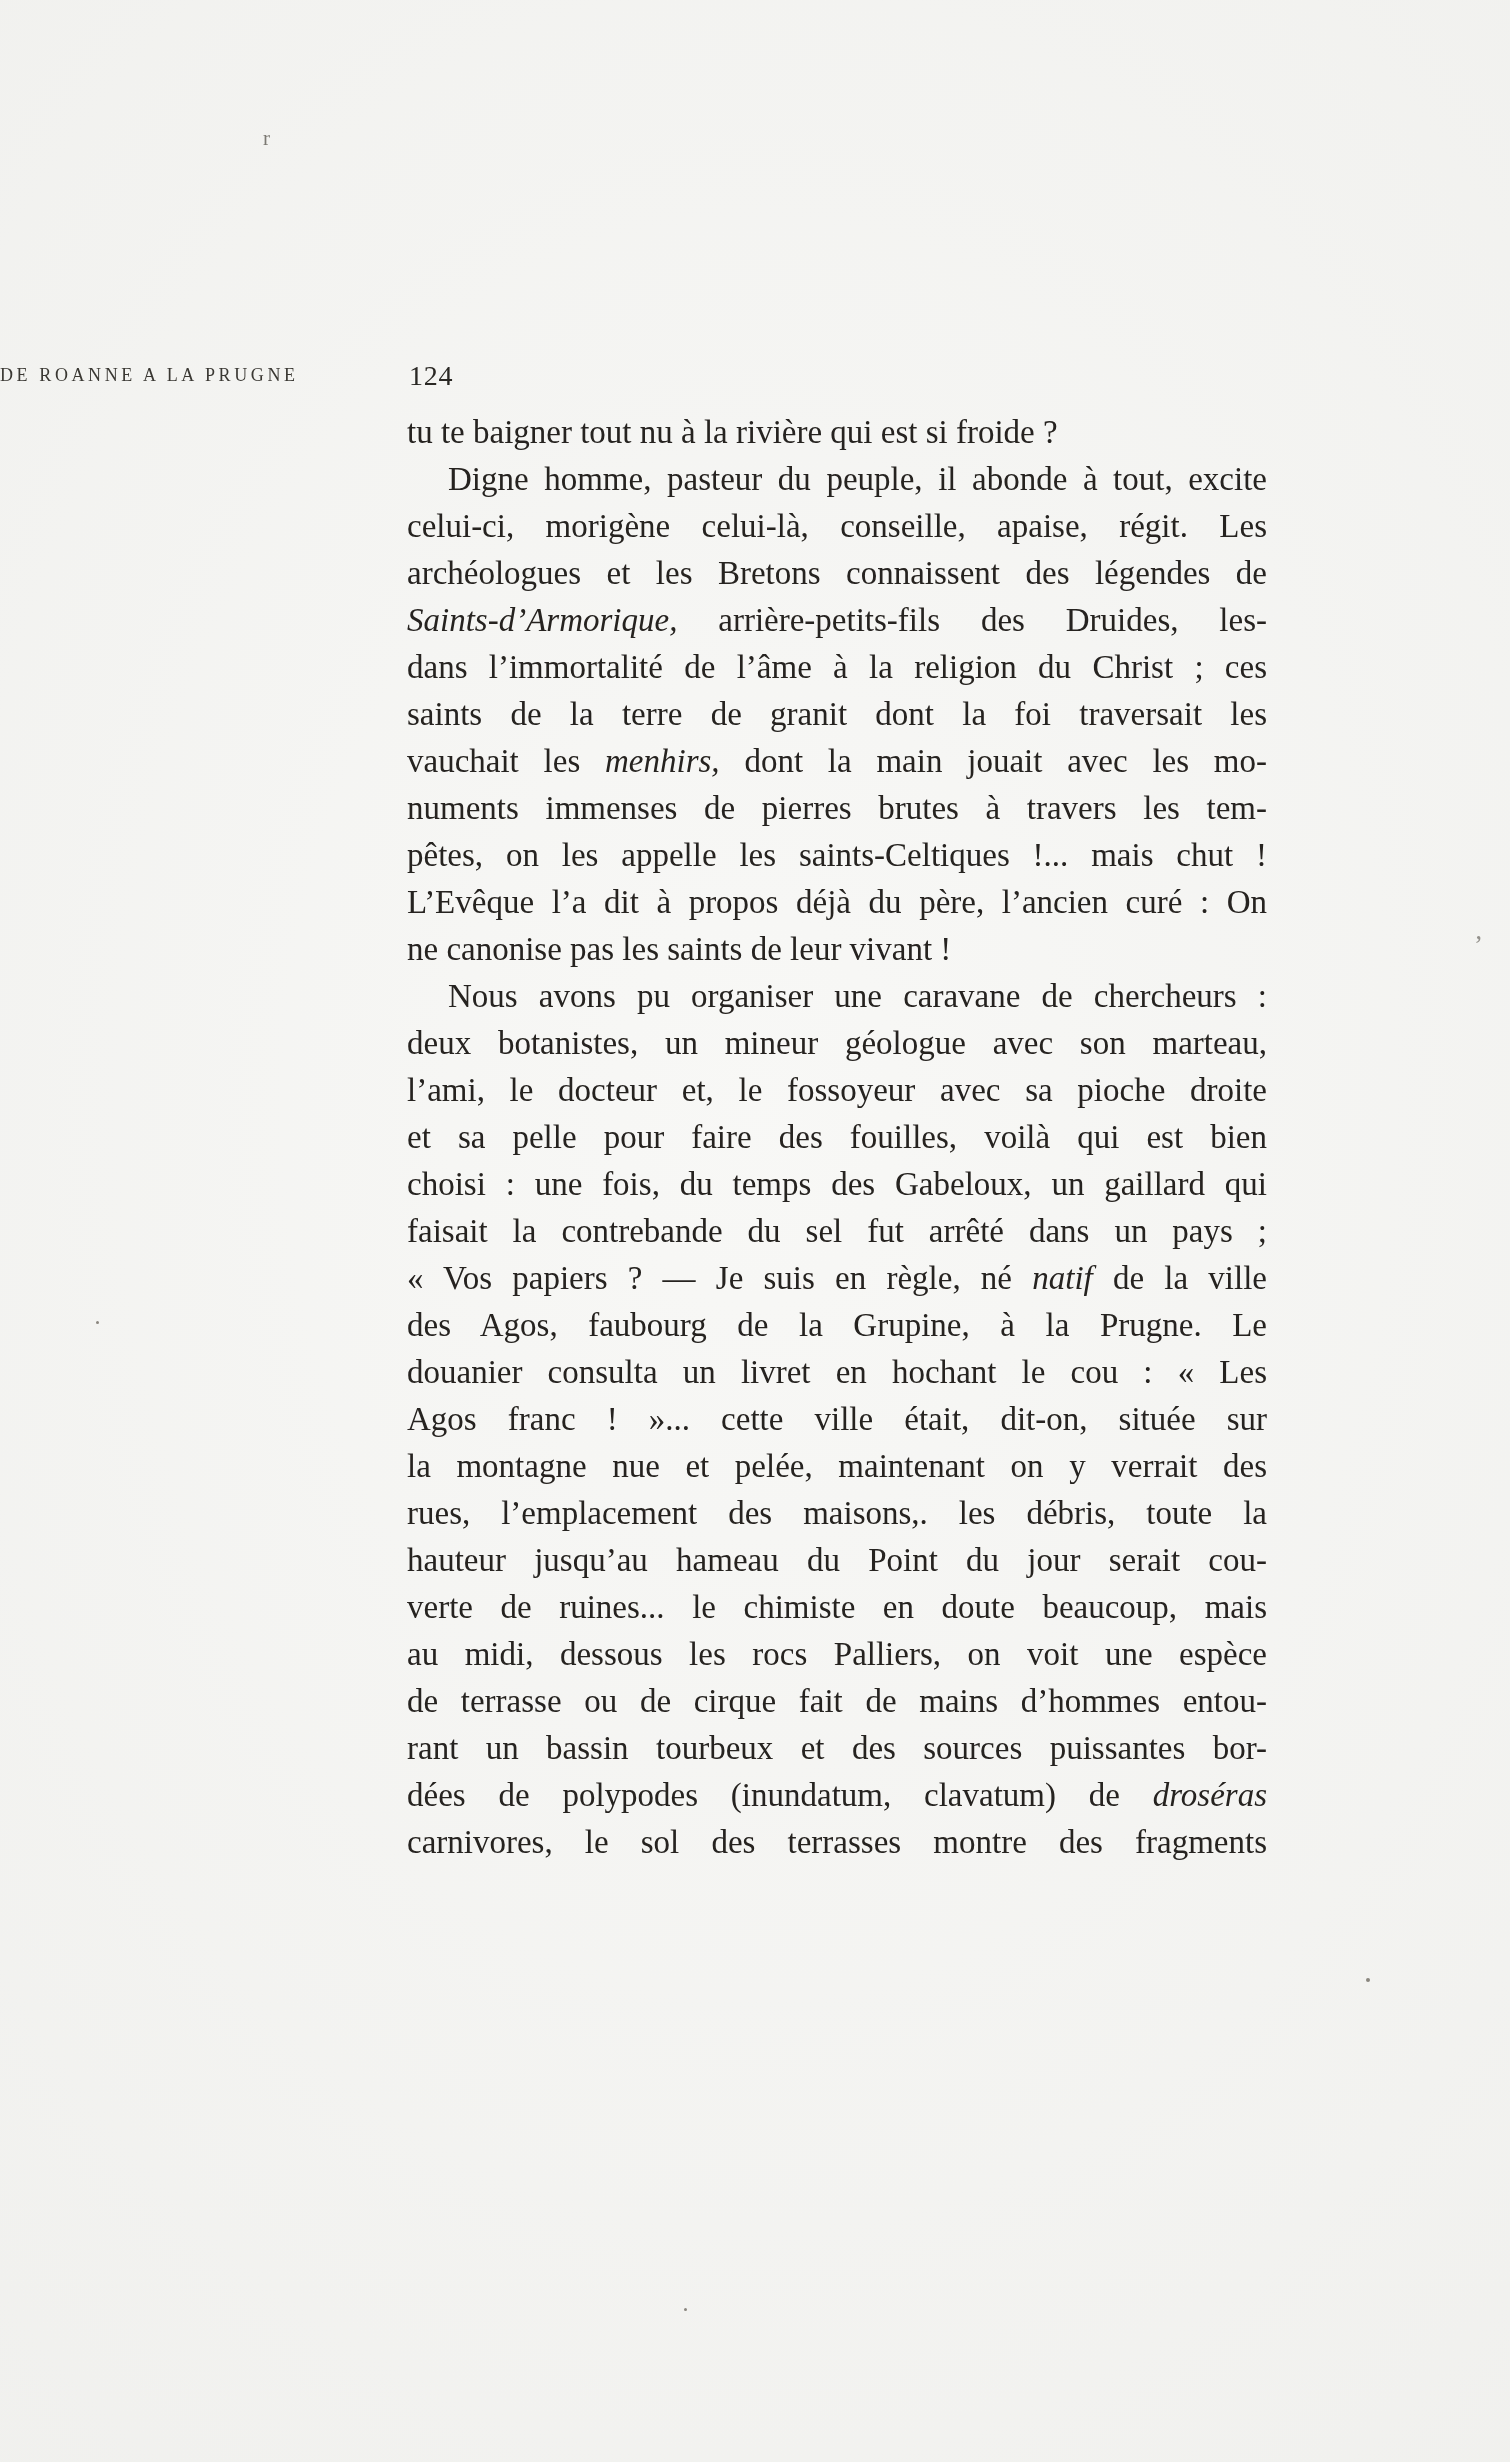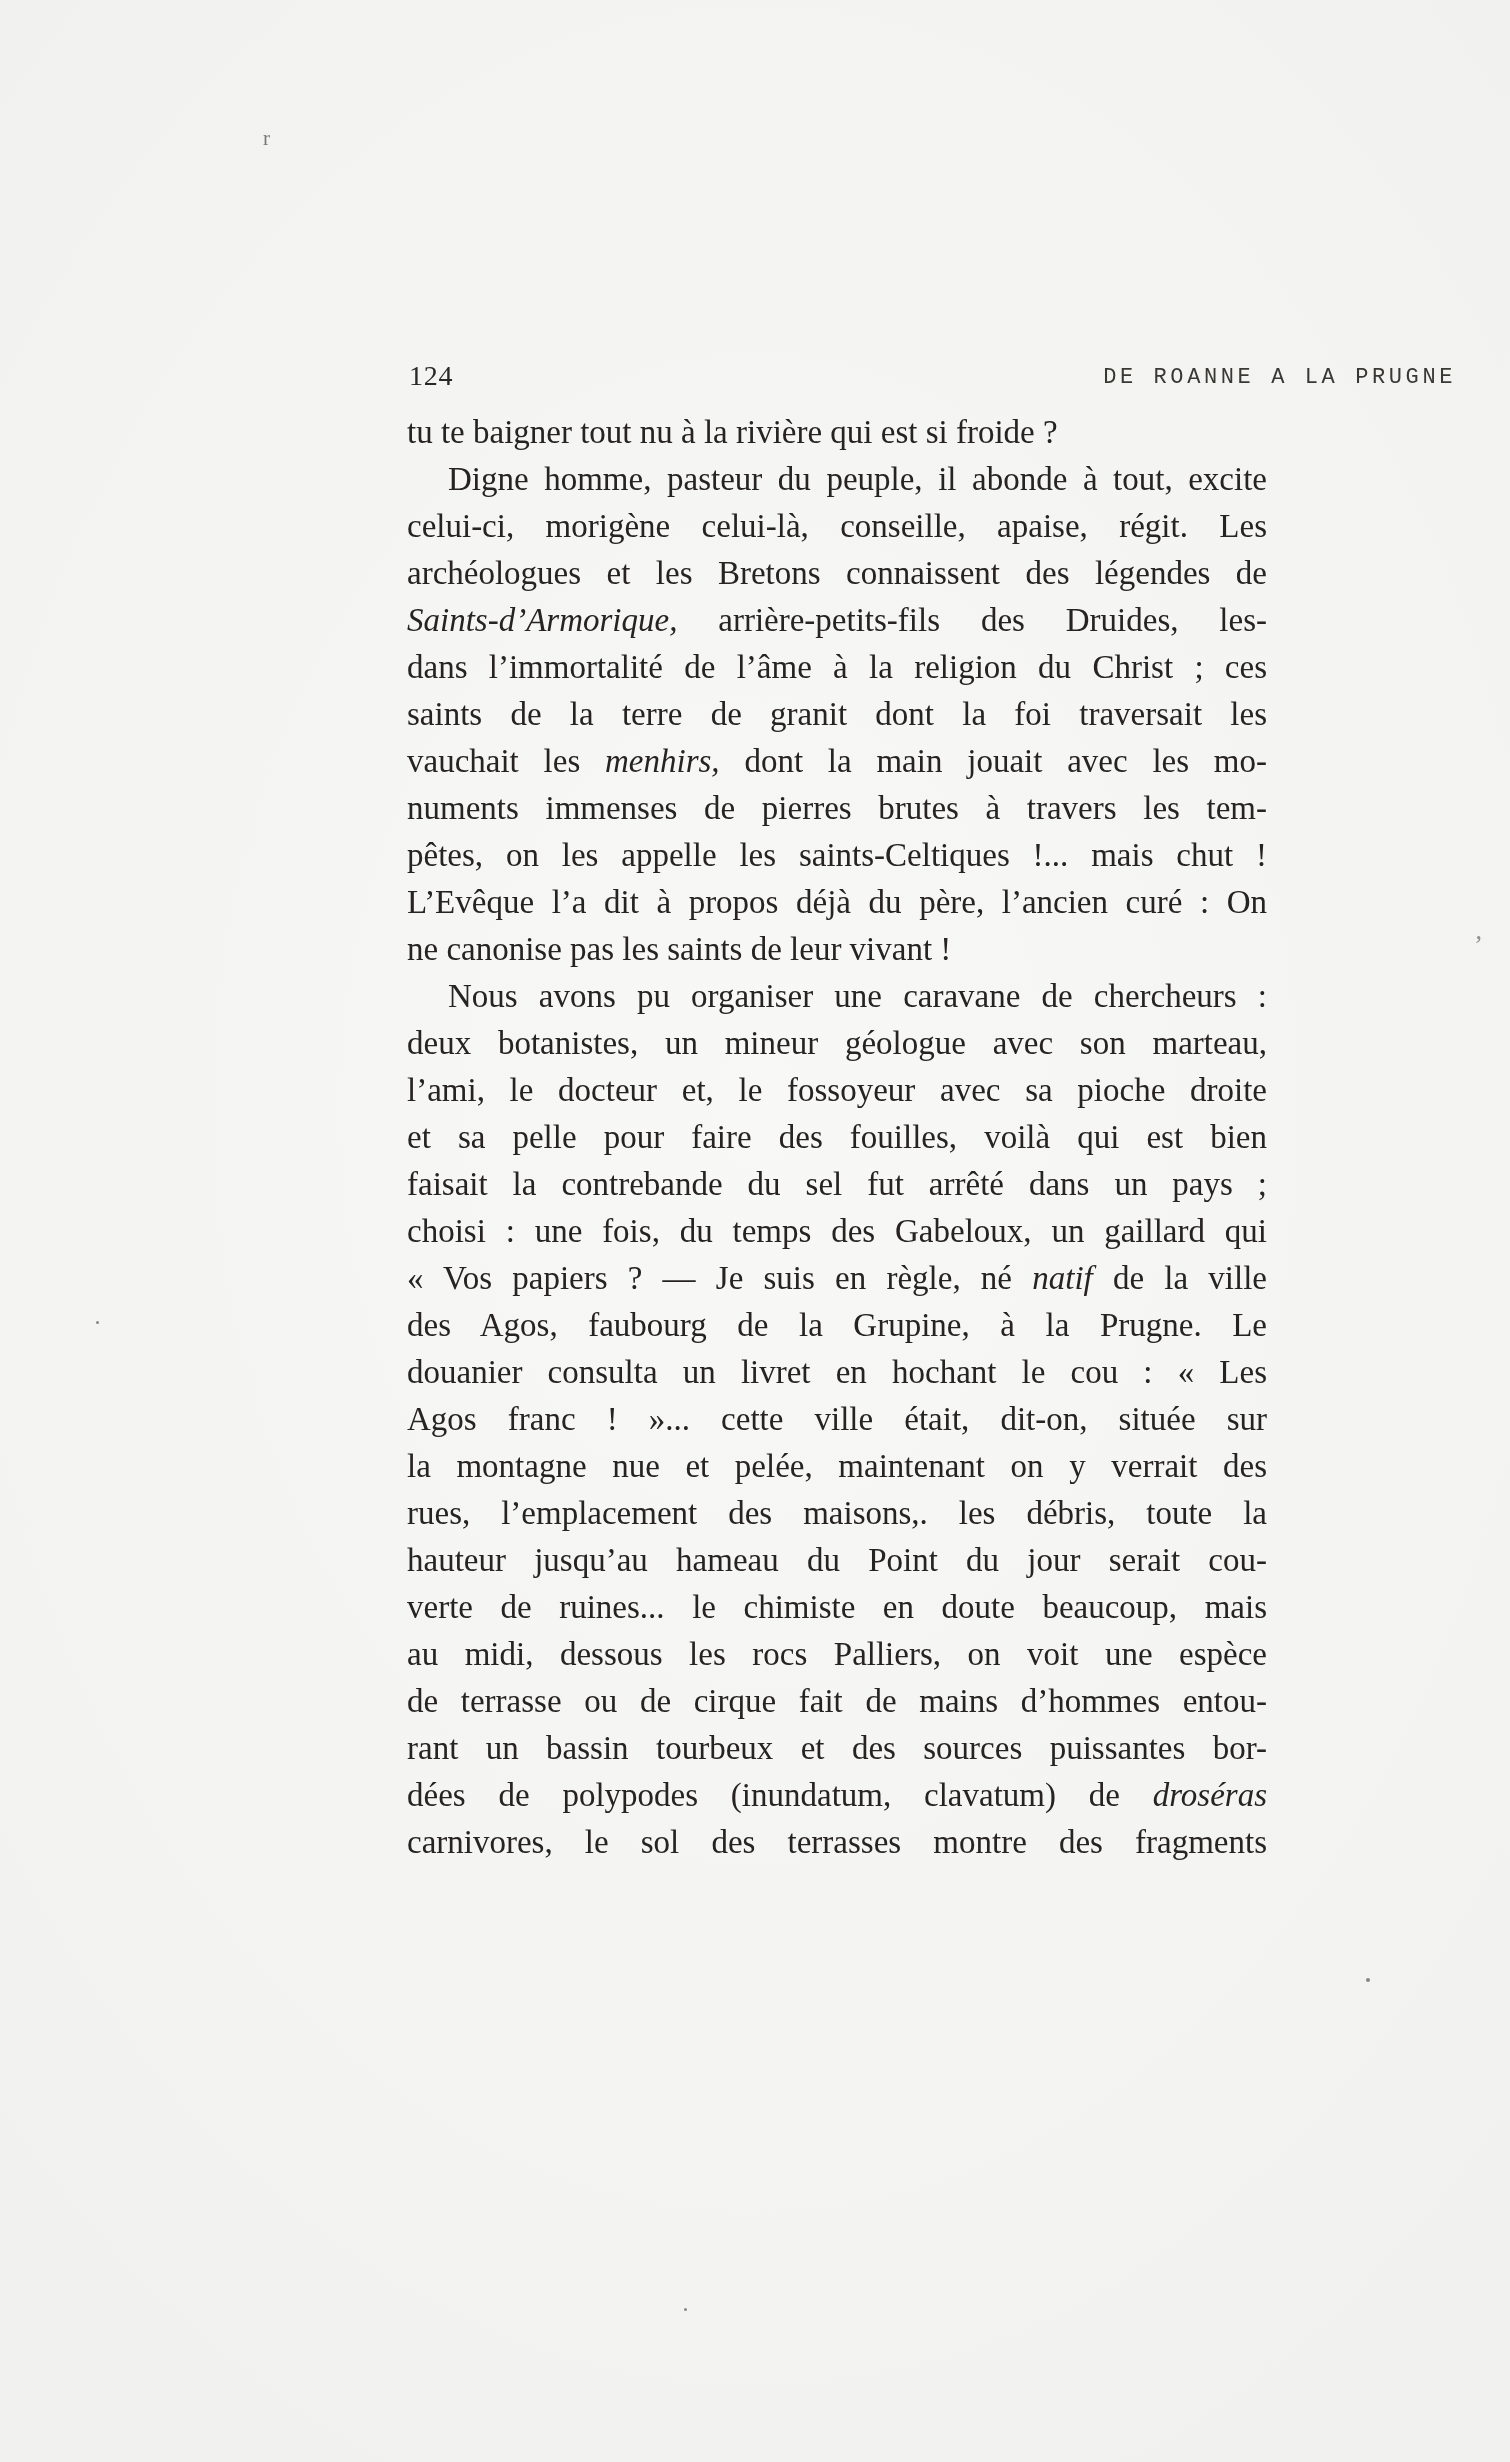--- a/index.html
+++ b/index.html
@@ -36,25 +36,24 @@
     top: 0;
     font-size: 28px;
     letter-spacing: 0.8px;
     color: #2a2824;
   }
   .running-title {
     position: absolute;
     left: 0;
     right: 96px;
     top: 4.8px;
-    text-align: right;
-    font-size: 22px;
+    text-align: left;
+    font-size: 18px;
     letter-spacing: 3.6px;
     color: #3a3833;
-    font-family: Liberation Mono, monospace;
   }
   .text-block {
     position: absolute;
     top: 409px;
     left: 407px;
     width: 860px;
   }
   .line {
     font-size: 33px;
     line-height: 47px;
@@ -113,22 +112,22 @@
       <div class="line"><span>saints de la terre de granit dont la foi traversait les</span></div>
       <div class="line"><span>vauchait les </span><em>menhirs,</em><span> dont la main jouait avec les mo-</span></div>
       <div class="line"><span>numents immenses de pierres brutes à travers les tem-</span></div>
       <div class="line"><span>pêtes, on les appelle les saints-Celtiques !... mais chut !</span></div>
       <div class="line"><span>L’Evêque l’a dit à propos déjà du père, l’ancien curé : On</span></div>
       <div class="line nojust"><span>ne canonise pas les saints de leur vivant !</span></div>
       <div class="line indent"><span>Nous avons pu organiser une caravane de chercheurs :</span></div>
       <div class="line"><span>deux botanistes, un mineur géologue avec son marteau,</span></div>
       <div class="line"><span>l’ami, le docteur et, le fossoyeur avec sa pioche droite</span></div>
       <div class="line"><span>et sa pelle pour faire des fouilles, voilà qui est bien</span></div>
+      <div class="line"><span>choisi : une fois, du temps des Gabeloux, un gaillard qui</span></div>
       <div class="line"><span>faisait la contrebande du sel fut arrêté dans un pays ;</span></div>
-      <div class="line"><span>choisi : une fois, du temps des Gabeloux, un gaillard qui</span></div>
       <div class="line"><span>« Vos papiers ? — Je suis en règle, né </span><em>natif</em><span> de la ville</span></div>
       <div class="line"><span>des Agos, faubourg de la Grupine, à la Prugne. Le</span></div>
       <div class="line"><span>douanier consulta un livret en hochant le cou : « Les</span></div>
       <div class="line"><span>Agos franc ! »... cette ville était, dit-on, située sur</span></div>
       <div class="line"><span>la montagne nue et pelée, maintenant on y verrait des</span></div>
       <div class="line"><span>rues, l’emplacement des maisons,. les débris, toute la</span></div>
       <div class="line"><span>hauteur jusqu’au hameau du Point du jour serait cou-</span></div>
       <div class="line"><span>verte de ruines... le chimiste en doute beaucoup, mais</span></div>
       <div class="line"><span>au midi, dessous les rocs Palliers, on voit une espèce</span></div>
       <div class="line"><span>de terrasse ou de cirque fait de mains d’hommes entou-</span></div>

